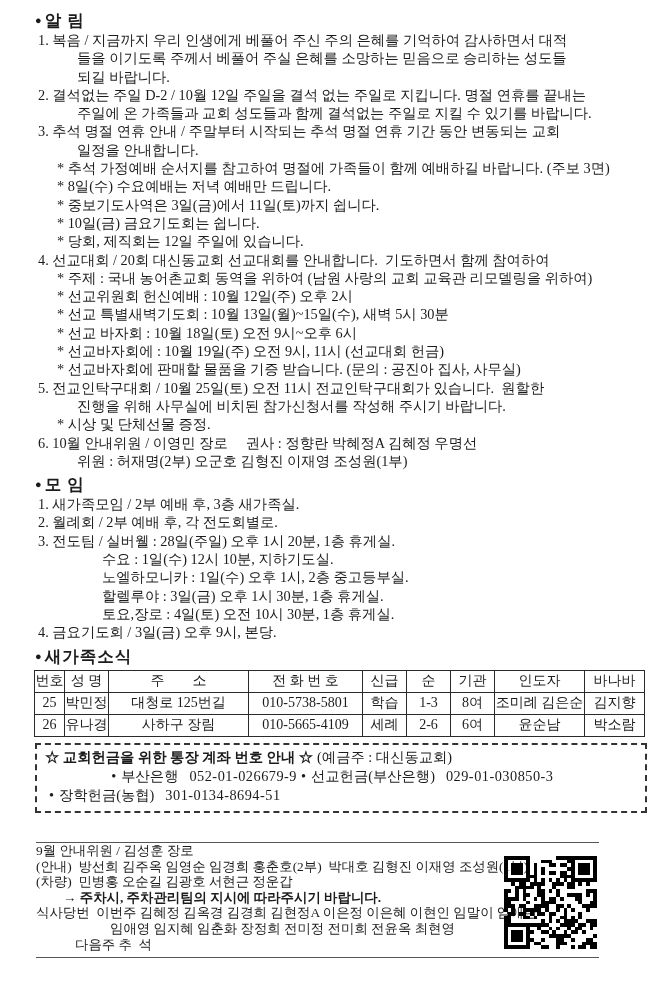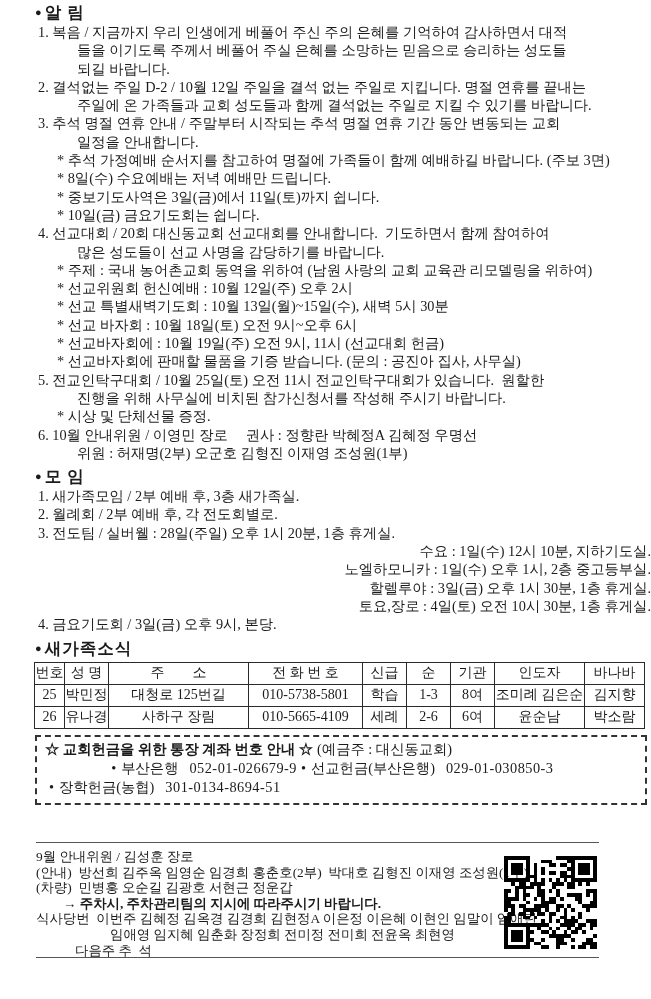--- a/index.html
+++ b/index.html
@@ -1,27 +1,27 @@
 <!DOCTYPE html>
 <html><head>
 <meta charset="utf-8">
 <style>
   html,body{margin:0;padding:0;}
   body{
     width:651px;height:999px;background:#ffffff;overflow:hidden;position:relative;
     font-family:"Liberation Serif","DejaVu Serif",serif;color:#1b1b1b;
   }
-  .doc{position:absolute;left:0;top:0;width:651px;padding:2px 0 0 36px;box-sizing:border-box;}
+  .doc{position:absolute;left:0;top:0;width:651px;padding:10px 0 0 36px;box-sizing:border-box;}
   .sec-head{font-weight:bold;font-size:16.5px;line-height:21px;letter-spacing:1px;margin-left:-1px;}
   .sec-head .bullet{font-size:11px;vertical-align:2px;margin-right:3px;letter-spacing:0;}
   .ln{font-size:14.3px;line-height:18.3px;white-space:pre;}
   .l0{margin-left:2px;}
   .l1{margin-left:41px;}
   .ls{margin-left:21px;}
-  .l2{margin-left:66px;text-align:right;}
+  .l2{margin-left:66px;}
   .sec{margin-bottom:2px;}
   .sec-meeting{margin-top:4px;}
   .sec-new{margin-top:4px;}
   table.newcomers{border-collapse:collapse;table-layout:fixed;width:610px;margin:3px 0 0 -2px;}
   table.newcomers th,table.newcomers td{
     border:1px solid #2a2a2a;text-align:center;vertical-align:middle;
     font-size:14px;font-weight:normal;padding:1px 0;height:19px;white-space:pre;overflow:hidden;
   }
   col.c0{width:30px}col.c1{width:44px}col.c2{width:140px}col.c3{width:114px}
   col.c4{width:44px}col.c5{width:44px}col.c6{width:44px}col.c7{width:90px}col.c8{width:60px}
@@ -31,21 +31,21 @@
   }
   .offer-title{font-weight:bold;white-space:pre;margin-top:20px;}
   .offer-holder{font-weight:normal;margin-left:4px;white-space:pre;}
   .acct-row{display:flex;white-space:pre;text-align:right;}
   .acct{display:inline-block;}
   .acct-a{width:252px;}
   .acct .blt{margin:0 5px 0 4px;}
   .acct .num{margin-left:11px;letter-spacing:.5px;}
   .footer{
     position:absolute;left:36px;top:842px;width:563px;height:116px;box-sizing:border-box;
-    border-top:1px solid #555;border-bottom:1px solid #555;padding-top:6px;
+    border-top:1px solid #555;border-bottom:1px solid #555;padding-top:0;
     font-size:13.4px;line-height:15.6px;
   }
   .footer .fln{white-space:pre;}
   .f-parking{font-weight:bold;margin-left:27px;}
   .f-meal2{margin-left:74px;}
   .f-meal3{margin-left:39px;}
   .qr{position:absolute;right:1px;top:13px;width:95px;height:93px;}
   .qr svg{display:block;}
 </style>
 </head>
@@ -59,22 +59,22 @@
     <div class="ln l1">들을 이기도록 주께서 베풀어 주실 은혜를 소망하는 믿음으로 승리하는 성도들</div>
     <div class="ln l1">되길 바랍니다.</div>
     <div class="ln l0">2. 결석없는 주일 D-2 / 10월 12일 주일을 결석 없는 주일로 지킵니다. 명절 연휴를 끝내는</div>
     <div class="ln l1">주일에 온 가족들과 교회 성도들과 함께 결석없는 주일로 지킬 수 있기를 바랍니다.</div>
     <div class="ln l0">3. 추석 명절 연휴 안내 / 주말부터 시작되는 추석 명절 연휴 기간 동안 변동되는 교회</div>
     <div class="ln l1">일정을 안내합니다.</div>
     <div class="ln ls">* 추석 가정예배 순서지를 참고하여 명절에 가족들이 함께 예배하길 바랍니다. (주보 3면)</div>
     <div class="ln ls">* 8일(수) 수요예배는 저녁 예배만 드립니다.</div>
     <div class="ln ls">* 중보기도사역은 3일(금)에서 11일(토)까지 쉽니다.</div>
     <div class="ln ls">* 10일(금) 금요기도회는 쉽니다.</div>
+    <div class="ln ls">* 당회, 제직회는 12일 주일에 있습니다.</div>
     <div class="ln l0">4. 선교대회 / 20회 대신동교회 선교대회를 안내합니다.  기도하면서 함께 참여하여</div>
-    <div class="ln l1">많은 성도들이 선교 사명을 감당하기를 바랍니다.</div>
     <div class="ln ls">* 주제 : 국내 농어촌교회 동역을 위하여 (남원 사랑의 교회 교육관 리모델링을 위하여)</div>
     <div class="ln ls">* 선교위원회 헌신예배 : 10월 12일(주) 오후 2시</div>
     <div class="ln ls">* 선교 특별새벽기도회 : 10월 13일(월)~15일(수), 새벽 5시 30분</div>
     <div class="ln ls">* 선교 바자회 : 10월 18일(토) 오전 9시~오후 6시</div>
     <div class="ln ls">* 선교바자회에 : 10월 19일(주) 오전 9시, 11시 (선교대회 헌금)</div>
     <div class="ln ls">* 선교바자회에 판매할 물품을 기증 받습니다. (문의 : 공진아 집사, 사무실)</div>
     <div class="ln l0">5. 전교인탁구대회 / 10월 25일(토) 오전 11시 전교인탁구대회가 있습니다.  원할한</div>
     <div class="ln l1">진행을 위해 사무실에 비치된 참가신청서를 작성해 주시기 바랍니다.</div>
     <div class="ln ls">* 시상 및 단체선물 증정.</div>
     <div class="ln l0">6. 10월 안내위원 / 이영민 장로     권사 : 정향란 박혜정A 김혜정 우명선</div>

